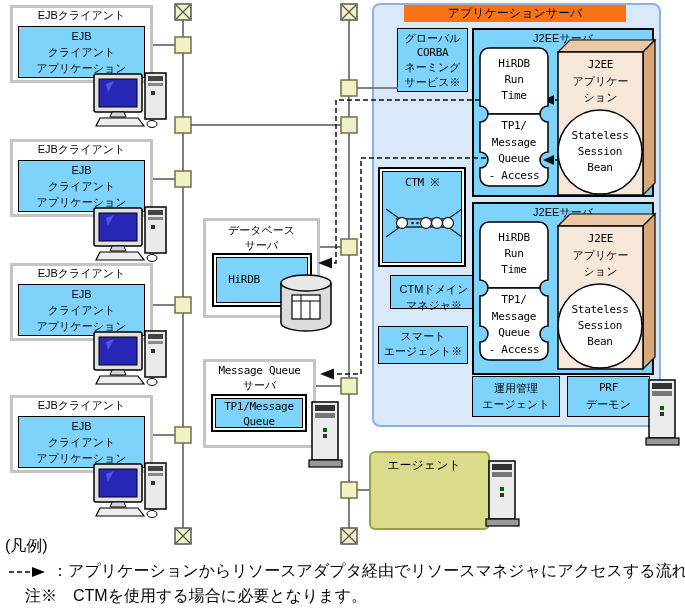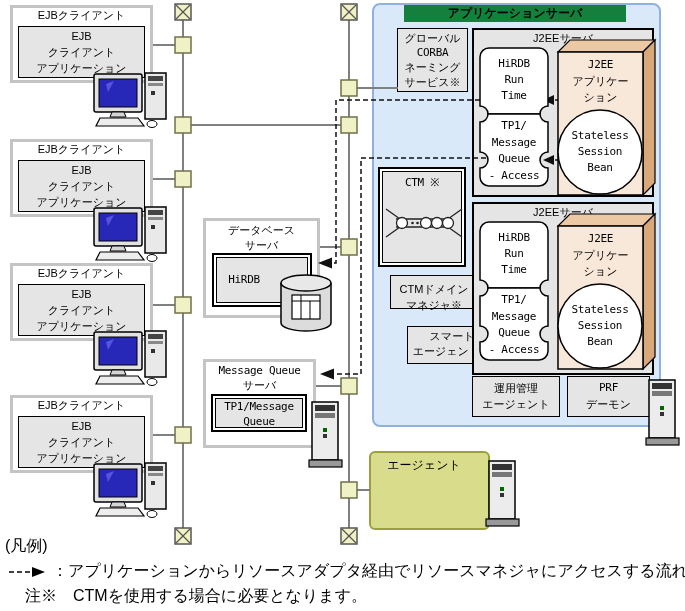--- a/index.html
+++ b/index.html
@@ -1,19 +1,19 @@
 <!DOCTYPE html>
 <html><head>
 <meta charset="utf-8">
 <style>
   html,body{margin:0;padding:0;background:#fff;}
   .stage{position:relative;width:685px;height:611px;background:#fff;
          font-family:"Liberation Sans",sans-serif;color:#000;overflow:hidden;}
   .abs{position:absolute;box-sizing:border-box;}
-  .box{position:absolute;background:#e5e5e5;border:2px solid #000;box-sizing:border-box;}
+  .box{position:absolute;background:#7dd3fc;border:2px solid #000;box-sizing:border-box;}
   .graybox{position:absolute;background:#fff;border:3px solid #C4C4C4;box-sizing:border-box;}
   .dbl{box-shadow:inset 0 0 0 2px #fff, inset 0 0 0 3px #000;}
   .tl{text-align:center;font-size:11px;line-height:16px;}
   .tl .ln{display:block;}
   .mono{font-family:"DejaVu Sans Mono",monospace;letter-spacing:-0.3px;}
   .title11{font-size:11px;text-align:center;}
   .appcontainer{position:absolute;left:372px;top:3px;width:289px;height:424px;
         background:#D9E9F9;border:2px solid #8FB2DC;border-radius:8px;box-sizing:border-box;}
   .mgmtbox{position:absolute;left:369px;top:451px;width:121px;height:79px;
         background:#D9DC8A;border:2px solid #9CA03C;border-radius:6px;box-sizing:border-box;}
@@ -21,21 +21,21 @@
   .overlay{position:absolute;left:0;top:0;pointer-events:none;}
   .legendrow{position:absolute;font-size:16px;line-height:14px;white-space:nowrap;}
   .legendrow svg{display:inline-block;vertical-align:middle;margin-right:4px;}
 </style>
 </head>
 <body>
 
 <div class="stage">
 
   <div class="appcontainer"></div>
-  <div class="abs" style="left:404px;top:5px;width:222px;height:17px;background:#15803d;font-size:12px;line-height:17px;text-align:center;font-weight:bold;">アプリケーションサーバ</div>
+  <div class="abs" style="left:404px;top:5px;width:222px;height:17px;background:#f97316;font-size:12px;line-height:17px;text-align:center;">アプリケーションサーバ</div>
 
   <div class="graybox" style="left:10px;top:5px;width:143px;height:78px;"></div>
   <div class="abs title11" style="left:10px;top:8px;width:143px;">EJBクライアント</div>
   <div class="box tl" style="left:18px;top:26px;width:127px;height:52px;border-width:1.5px;padding-top:1px;">
     <span class="ln">EJB</span>
     <span class="ln">クライアント</span>
     <span class="ln">アプリケーション</span>
   </div>
 
   <div class="graybox" style="left:10px;top:139px;width:143px;height:78px;"></div>
@@ -87,21 +87,21 @@
   </div>
 
   <div class="box dbl" style="left:378px;top:167px;width:88px;height:100px;"></div>
   <div class="abs title11 mono" style="left:378px;top:174px;width:88px;">CTM ※</div>
 
   <div class="box tl" style="left:378px;top:275px;width:88px;height:34px;border-width:1.5px;padding-top:5px;margin-left:12px;">
     <span class="ln">CTMドメイン</span>
     <span class="ln">マネジャ※</span>
   </div>
 
-  <div class="box tl" style="left:378px;top:326px;width:90px;height:38px;border-width:1.5px;padding-top:2px;line-height:15px;margin-left:29px;">
+  <div class="box tl" style="left:378px;top:326px;width:90px;height:38px;border-width:1.5px;padding-top:2px;line-height:15px;">
     <span class="ln">スマート</span>
     <span class="ln">エージェント※</span>
   </div>
 
   <div class="box" style="left:472px;top:28px;width:182px;height:169px;"></div>
   <div class="abs title11" style="left:472px;top:31px;width:182px;">J2EEサーバ</div>
 
   <div class="box" style="left:472px;top:202px;width:182px;height:173px;"></div>
   <div class="abs title11" style="left:472px;top:205px;width:182px;">J2EEサーバ</div>
 

